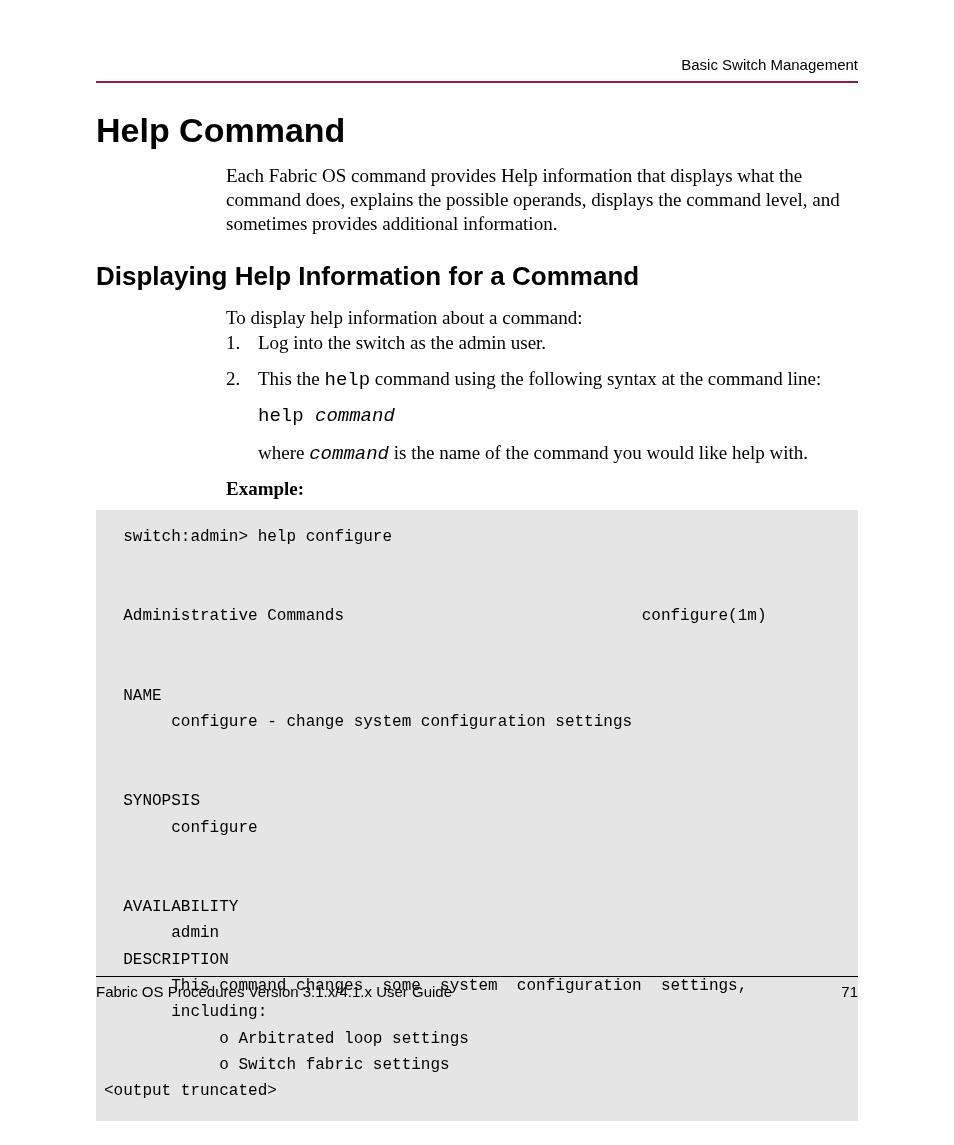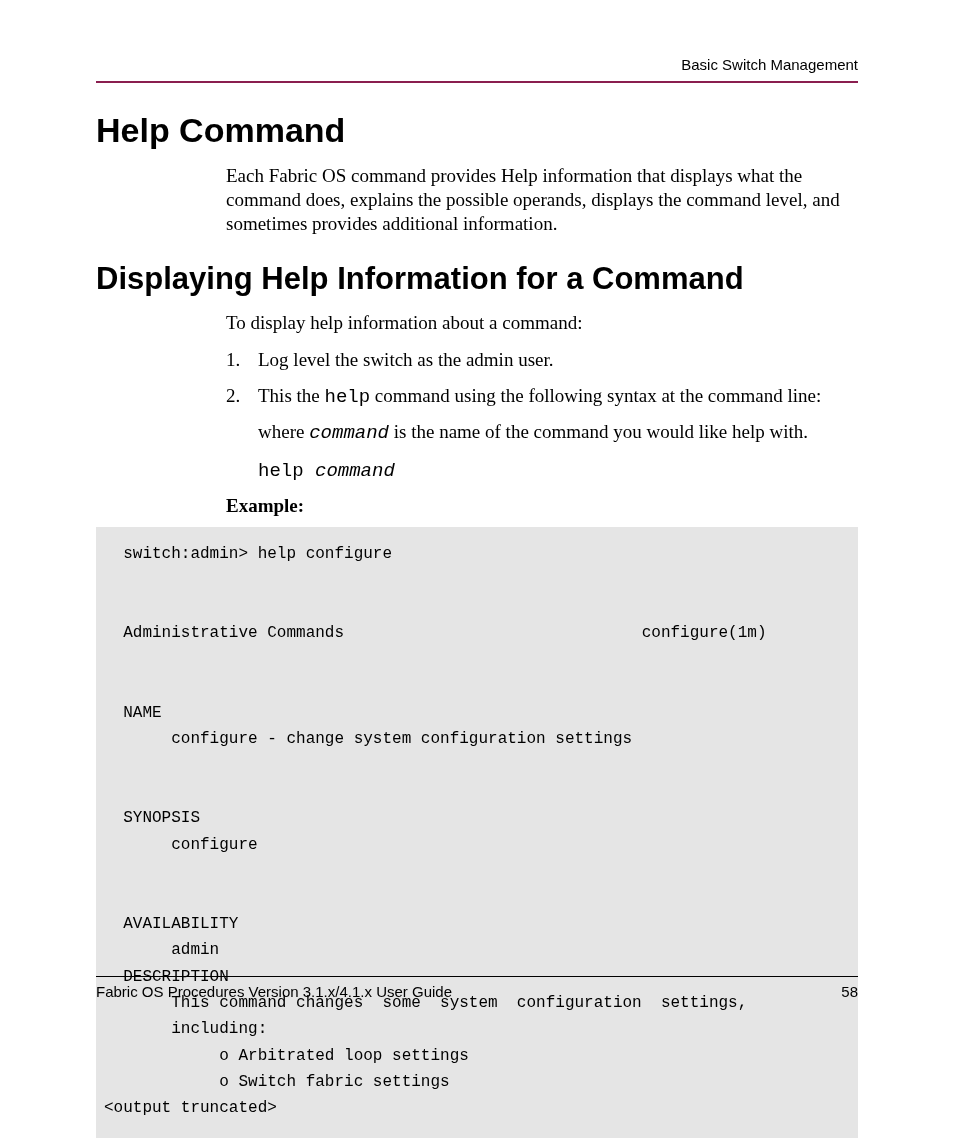--- a/index.html
+++ b/index.html
@@ -3,21 +3,21 @@
 <meta charset="utf-8">
 <style>
   * { box-sizing: border-box; margin: 0; padding: 0; }
   html, body { width: 954px; height: 1145px; background: #fff; font-family: "Times New Roman", Times, serif; color: #000; }
   .page { position: relative; width: 954px; height: 1046px; padding: 56px 96px 50px 96px; }
   .header-right { text-align: right; font-family: Helvetica, Arial, sans-serif; font-size: 15px; font-weight: 400; font-stretch: condensed; margin-bottom: 8px; }
   .header-rule { border: none; border-top: 2.5px solid #8a1e4f; margin-bottom: 28px; }
   .h1 { font-family: Helvetica, Arial, sans-serif; font-weight: 700; font-stretch: condensed; font-size: 34px; letter-spacing: 0px; margin-bottom: 14px; }
   .body-indent { margin-left: 130px; }
   .para { font-size: 19px; line-height: 1.25; margin-bottom: 26px; }
-  .h2 { font-family: Helvetica, Arial, sans-serif; font-weight: 700; font-stretch: condensed; font-size: 31px; margin-top: 26px; margin-bottom: 14px; }
+  .h2 { font-family: Helvetica, Arial, sans-serif; font-weight: 700; font-stretch: condensed; font-size: 26px; margin-top: 26px; margin-bottom: 14px; }
   .ol { list-style: none; counter-reset: step; }
   .ol > li { counter-increment: step; font-size: 19px; line-height: 1.35; margin-bottom: 10px; position: relative; padding-left: 32px; }
   .ol > li::before { content: counter(step) "."; position: absolute; left: 0; top: 0; }
   .mono { font-family: "Courier New", Courier, monospace; }
   .italic { font-style: italic; }
   .sub { margin-top: 8px; font-size: 19px; line-height: 1.5; }
   .example-label { font-size: 19px; font-weight: 700; margin-top: 0; margin-bottom: 10px; margin-left: 130px; }
   .codeblock { background: #e5e5e5; font-family: "Courier New", Courier, monospace; font-size: 16px; line-height: 1.65; white-space: pre; padding: 14px 16px 16px 8px; margin-top: 2px; }
   .footer { position: absolute; left: 96px; right: 96px; bottom: 46px; }
   .footer-rule { border: none; border-top: 1px solid #000; margin-bottom: 6px; }
@@ -33,33 +33,33 @@
 
   <h1 class="h1">Help Command</h1>
 
   <div class="body-indent">
     <p class="para">Each Fabric OS command provides Help information that displays what the command does, explains the possible operands, displays the command level, and sometimes provides additional information.</p>
   </div>
 
   <h2 class="h2">Displaying Help Information for a Command</h2>
 
   <div class="body-indent">
-    <p class="para" style="margin-bottom:12px;">To display help information about a command:</p>
+    <p class="para" style="margin-bottom:0;">To display help information about a command:</p>
 
     <ol class="ol">
       <li>
-        <span>Log level the switch as the admin user.</span>
+        <span>Log into the switch as the admin user.</span>
       </li>
       <li>
         <span>This the </span><span class="mono">help</span><span> command using the following syntax at the command line:</span>
         <div class="sub">
-          <span>where </span><span class="mono italic">command</span><span> is the name of the command you would like help with.</span>
+          <span class="mono">help </span><span class="mono italic">command</span>
         </div>
         <div class="sub">
-          <span class="mono">help </span><span class="mono italic">command</span>
+          <span>where </span><span class="mono italic">command</span><span> is the name of the command you would like help with.</span>
         </div>
       </li>
     </ol>
   </div>
 
   <p class="example-label">Example:</p>
 
   <div class="codeblock">  switch:admin&gt; help configure
 
 
@@ -80,17 +80,17 @@
        This command changes  some  system  configuration  settings,
        including:
             o Arbitrated loop settings
             o Switch fabric settings
 &lt;output truncated&gt;</div>
 
   <div class="footer">
     <hr class="footer-rule">
     <div class="footer-row">
       <span>Fabric OS Procedures Version 3.1.x/4.1.x User Guide</span>
-      <span>58</span>
+      <span>71</span>
     </div>
   </div>
 
 </div>
 
 </body></html>

